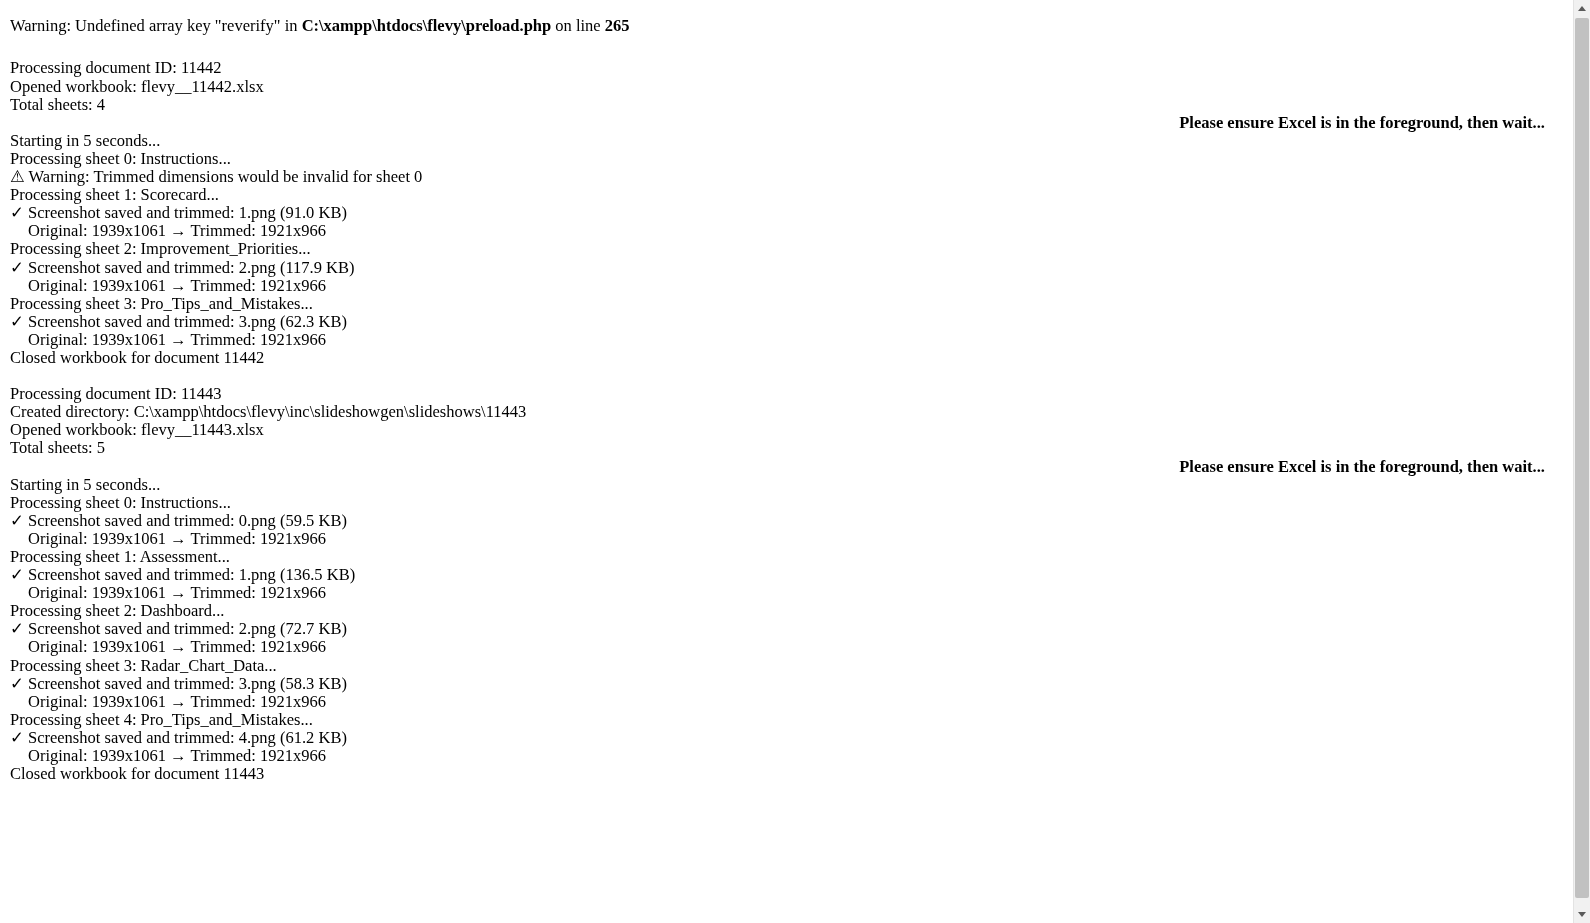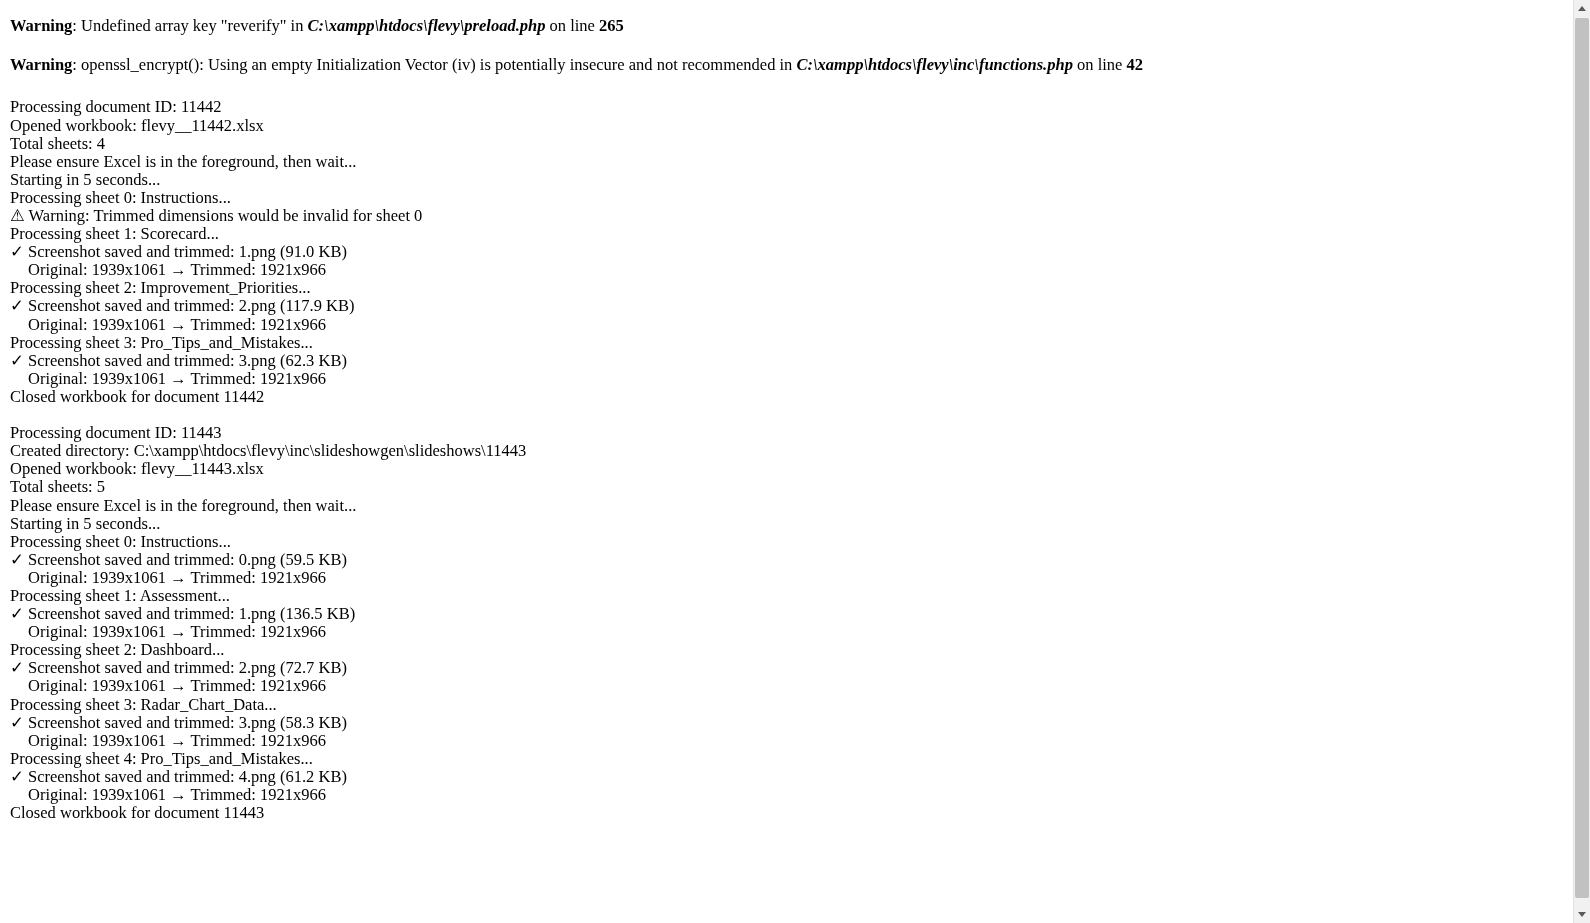--- a/index.html
+++ b/index.html
@@ -31,33 +31,33 @@
     box-sizing: border-box;
     overflow: hidden;
   }
   .php-msg {
     font-family: "Liberation Serif", serif;
     font-size: 16.5px;
     line-height: 1.18;
     margin: 0 0 19.5px 0;
     white-space: pre-wrap;
   }
-  .php-msg .lbl { font-weight: bold; }
-  .php-msg .path { font-weight: bold; font-style: italic; }
+  .php-msg .lbl { font-weight: normal; }
+  .php-msg .path { font-weight: bold; }
   .php-msg .line-no { font-weight: bold; }
 
   .console {
     font-family: "Liberation Serif", serif;
     font-size: 16.5px;
     line-height: 18.1px;
     white-space: pre-wrap;
     margin-top: 24px;
   }
   .console .ln { display: block; }
-  .console .ln.bold { font-weight: normal; }
+  .console .ln.bold { font-weight: bold; text-align: right; }
   .console .ln.indent { padding-left: 18px; }
   .console .ln.blank { height: 18.1px; }
 
   
   .scrollbar {
     position: absolute;
     top: 0;
     right: 0;
     width: 17px;
     height: 923px;
@@ -96,21 +96,20 @@
 </style>
 </head>
 <body>
 
 <div class="page">
 
   <div class="content">
 
     <div id="php-messages">
         <p class="php-msg"><span class="lbl">Warning</span><span>: Undefined array key "reverify" in </span><span class="path">C:\xampp\htdocs\flevy\preload.php</span><span> on line </span><span class="line-no">265</span></p>
-        <p class="php-msg"><span class="lbl">Warning</span><span>: openssl_encrypt(): Using an empty Initialization Vector (iv) is potentially insecure and not recommended in </span><span class="path">C:\xampp\htdocs\flevy\inc\functions.php</span><span> on line </span><span class="line-no">42</span></p>
       </div>
 
     <div class="console" id="console-output"><span class="ln">Processing document ID: 11442</span><span class="ln">Opened workbook: flevy__11442.xlsx</span><span class="ln">Total sheets: 4</span><span class="ln bold">Please ensure Excel is in the foreground, then wait...</span><span class="ln">Starting in 5 seconds...</span><span class="ln">Processing sheet 0: Instructions...</span><span class="ln">⚠ Warning: Trimmed dimensions would be invalid for sheet 0</span><span class="ln">Processing sheet 1: Scorecard...</span><span class="ln">✓ Screenshot saved and trimmed: 1.png (91.0 KB)</span><span class="ln indent">Original: 1939x1061 → Trimmed: 1921x966</span><span class="ln">Processing sheet 2: Improvement_Priorities...</span><span class="ln">✓ Screenshot saved and trimmed: 2.png (117.9 KB)</span><span class="ln indent">Original: 1939x1061 → Trimmed: 1921x966</span><span class="ln">Processing sheet 3: Pro_Tips_and_Mistakes...</span><span class="ln">✓ Screenshot saved and trimmed: 3.png (62.3 KB)</span><span class="ln indent">Original: 1939x1061 → Trimmed: 1921x966</span><span class="ln">Closed workbook for document 11442</span><span class="ln blank"></span><span class="ln">Processing document ID: 11443</span><span class="ln">Created directory: C:\xampp\htdocs\flevy\inc\slideshowgen\slideshows\11443</span><span class="ln">Opened workbook: flevy__11443.xlsx</span><span class="ln">Total sheets: 5</span><span class="ln bold">Please ensure Excel is in the foreground, then wait...</span><span class="ln">Starting in 5 seconds...</span><span class="ln">Processing sheet 0: Instructions...</span><span class="ln">✓ Screenshot saved and trimmed: 0.png (59.5 KB)</span><span class="ln indent">Original: 1939x1061 → Trimmed: 1921x966</span><span class="ln">Processing sheet 1: Assessment...</span><span class="ln">✓ Screenshot saved and trimmed: 1.png (136.5 KB)</span><span class="ln indent">Original: 1939x1061 → Trimmed: 1921x966</span><span class="ln">Processing sheet 2: Dashboard...</span><span class="ln">✓ Screenshot saved and trimmed: 2.png (72.7 KB)</span><span class="ln indent">Original: 1939x1061 → Trimmed: 1921x966</span><span class="ln">Processing sheet 3: Radar_Chart_Data...</span><span class="ln">✓ Screenshot saved and trimmed: 3.png (58.3 KB)</span><span class="ln indent">Original: 1939x1061 → Trimmed: 1921x966</span><span class="ln">Processing sheet 4: Pro_Tips_and_Mistakes...</span><span class="ln">✓ Screenshot saved and trimmed: 4.png (61.2 KB)</span><span class="ln indent">Original: 1939x1061 → Trimmed: 1921x966</span><span class="ln">Closed workbook for document 11443</span></div>
 
   </div>
 
   <div class="scrollbar">
     <div class="sb-btn up">
       <span class="sb-arrow up"></span>
     </div>

